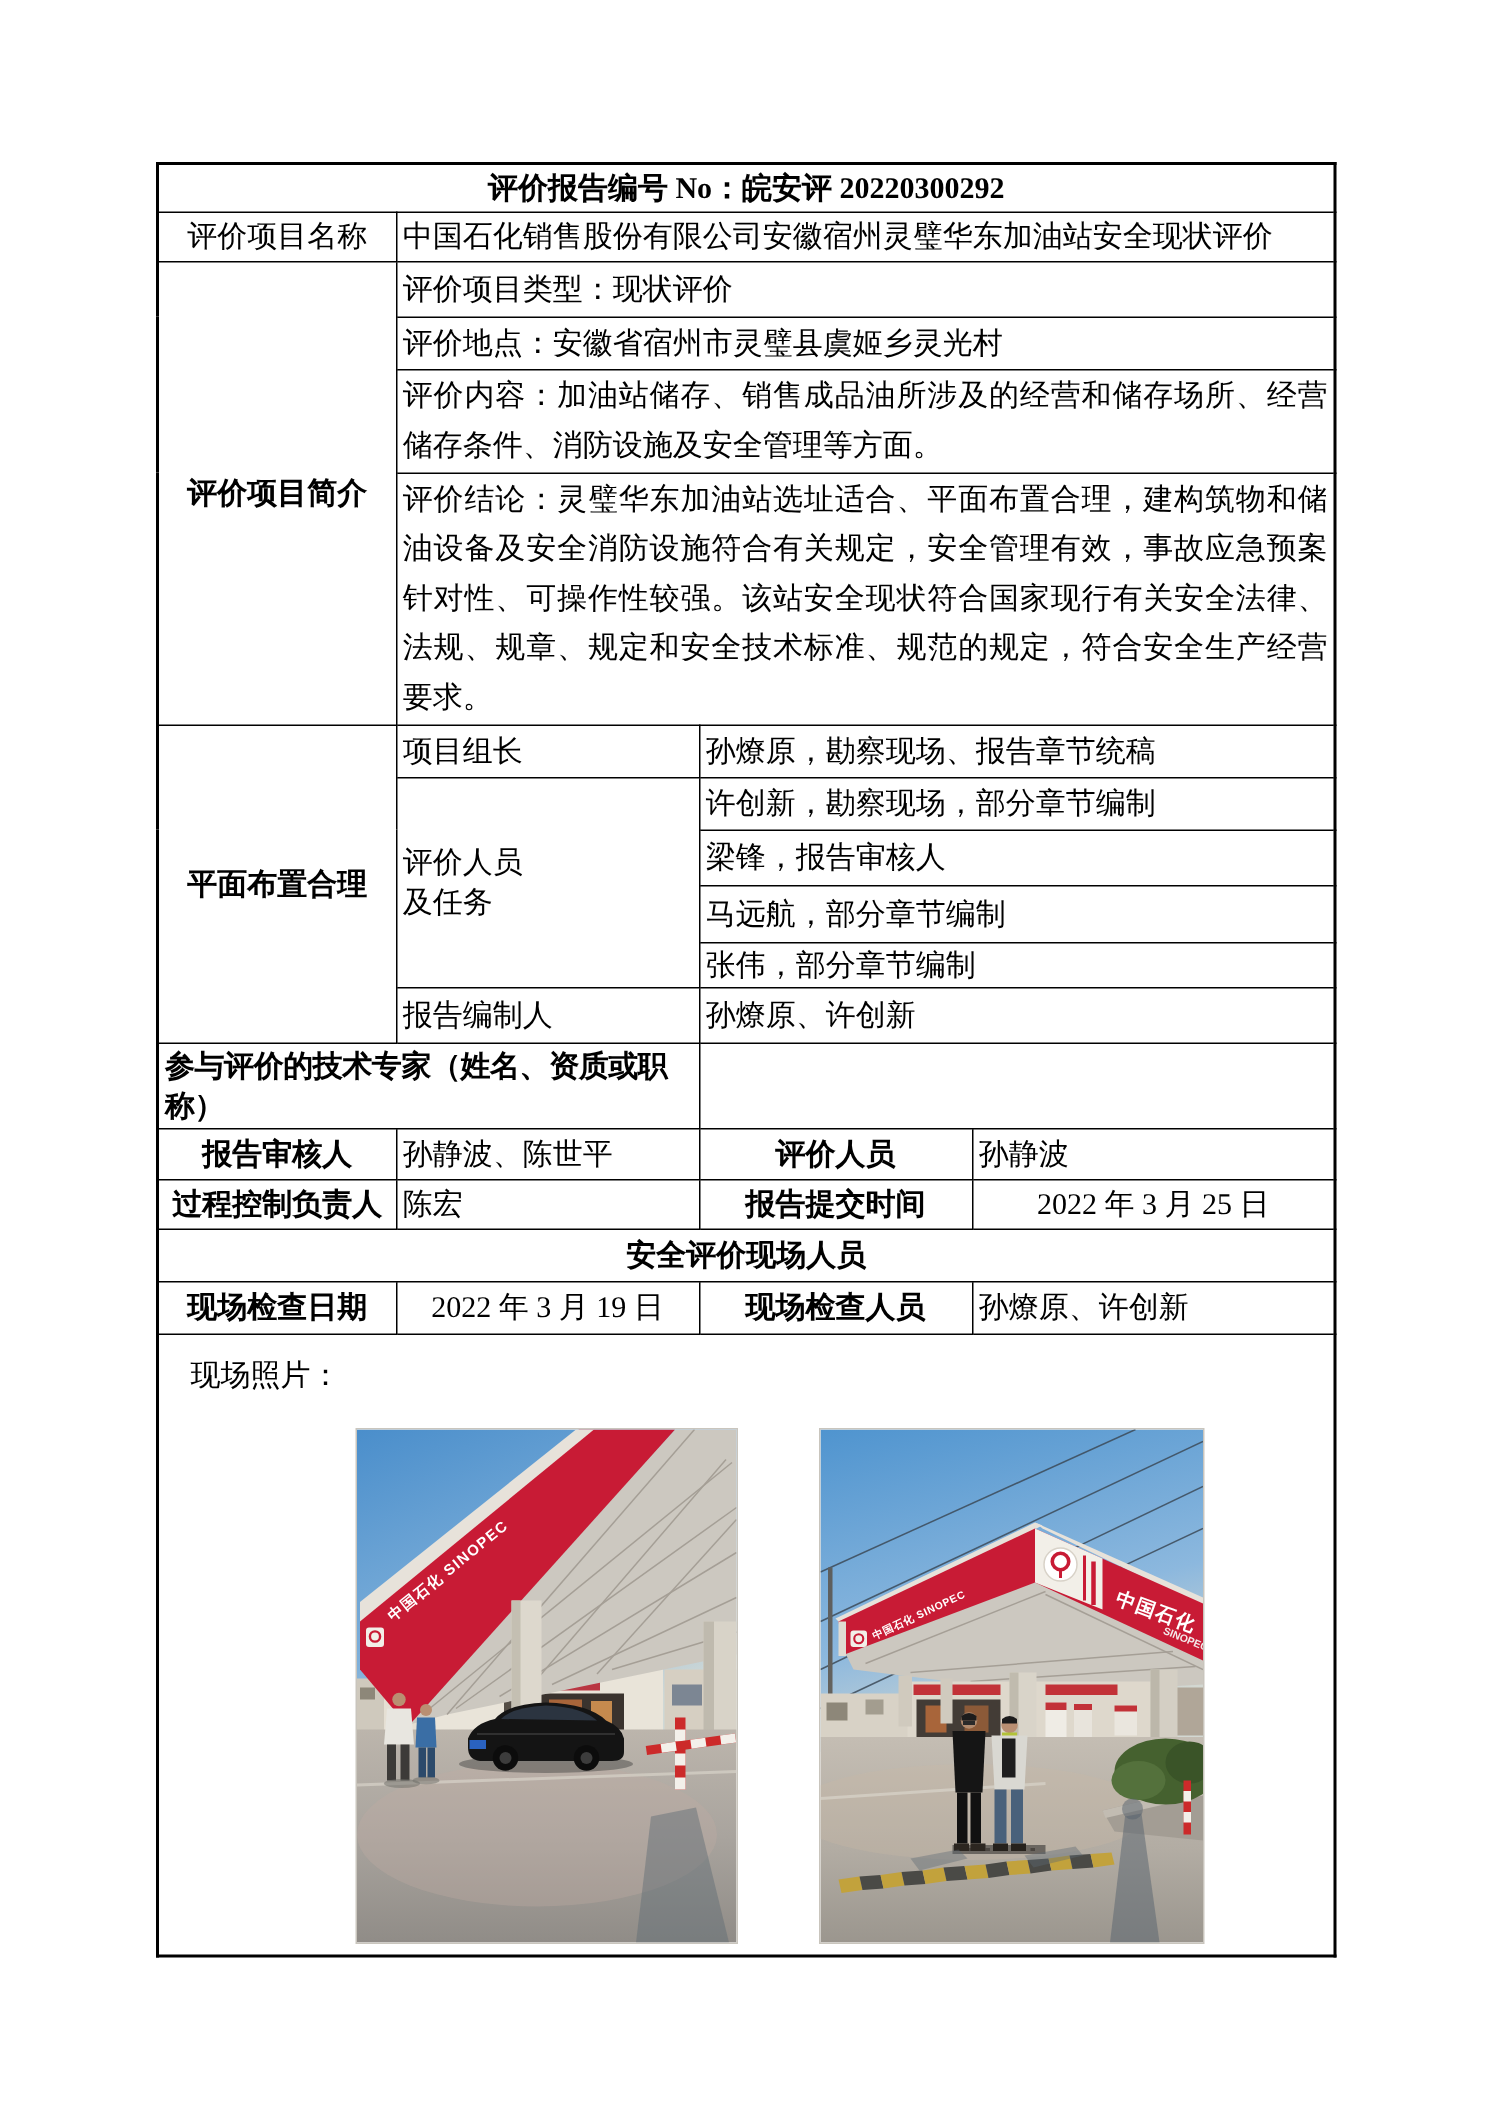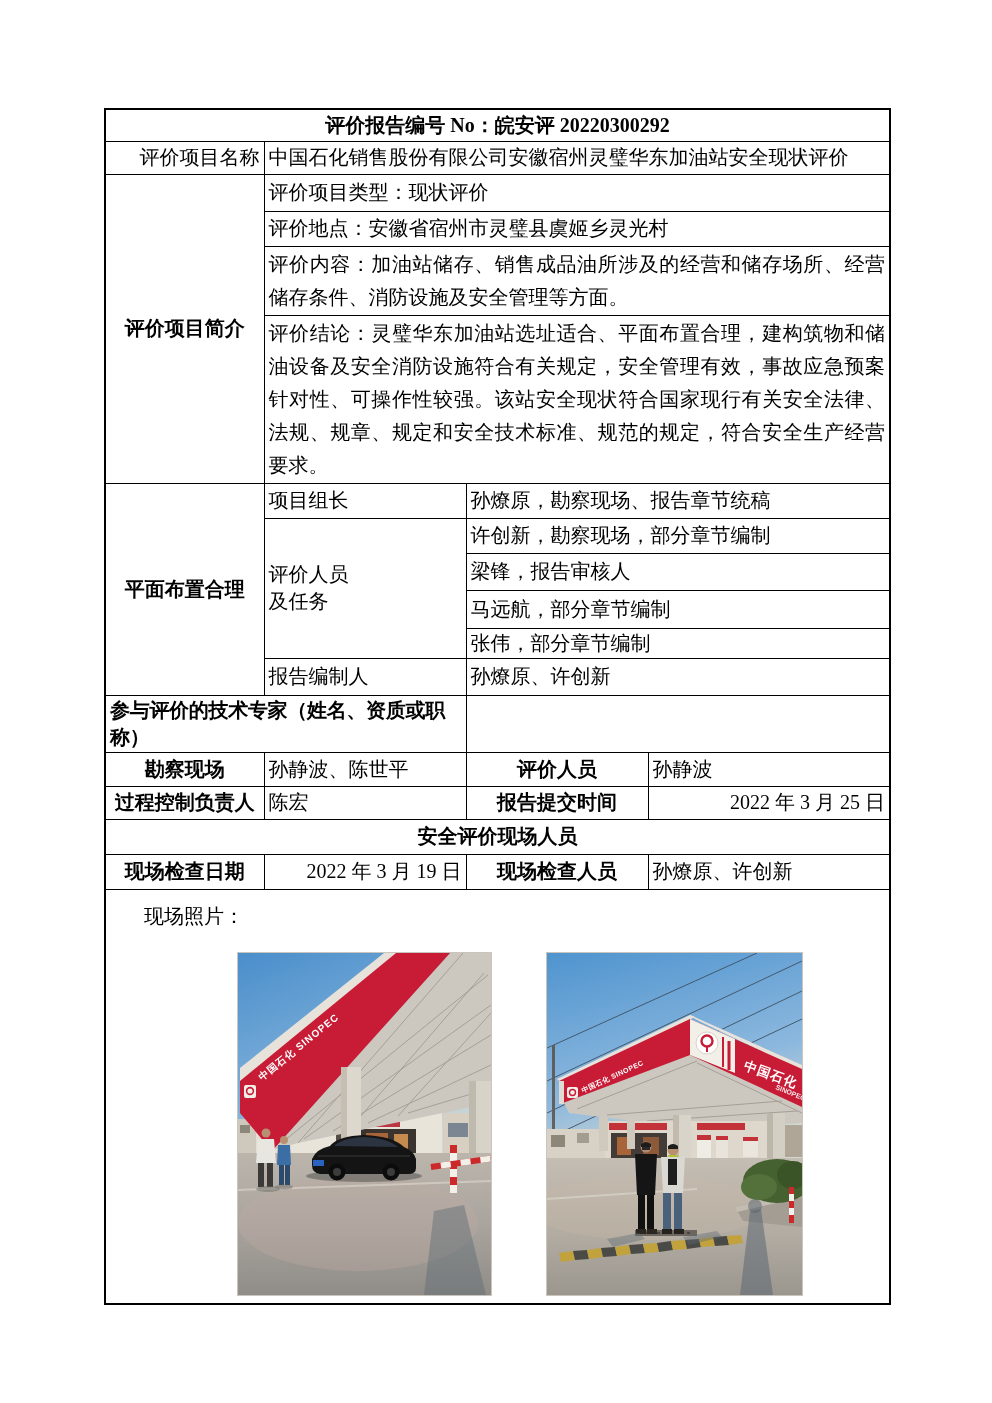--- a/index.html
+++ b/index.html
@@ -5,27 +5,27 @@
   html,body{margin:0;padding:0;background:#fff;}
   #page{position:relative;width:992px;height:1403px;background:#ffffff;overflow:hidden;
         font-family:"Liberation Serif","DejaVu Serif",serif;color:#000;}
   table.rep{position:absolute;left:104px;top:108px;width:785px;border-collapse:collapse;
         table-layout:fixed;border:2px solid #000;}
   table.rep td{border:1px solid #000;font-size:20px;vertical-align:middle;
         padding:1px 4px;overflow:hidden;}
   td.b{font-weight:bold;text-align:center;padding:1px 2px;}
   td.bl{font-weight:bold;text-align:left;}
   td.v{text-align:left;padding-left:6px;}
-  td.c{text-align:right;}
+  td.c{text-align:center;}
   td.just{text-align:justify;line-height:33px;padding:3px 5px 3px 6px;}
   td.ttl{font-weight:bold;text-align:center;font-size:21px;}
   .pre{white-space:pre-line;}
   .experts{font-size:18.5px;letter-spacing:-0.3px;}
   .photocell{position:relative;padding:0 !important;vertical-align:top !important;}
-  .photo-label{position:absolute;left:21px;top:13px;font-size:20px;margin-left:17px;}
+  .photo-label{position:absolute;left:21px;top:13px;font-size:20px;}
   .ph{position:absolute;border:1px solid #c9c5bd;}
   .ph svg{display:block;}
 </style>
 </head>
 <body>
 
 <div id="page">
   <table class="rep">
     <colgroup>
         <col style="width:159px">
@@ -81,21 +81,21 @@
       <td class="v">报告编制人</td>
       <td class="v" colspan="2">孙燎原、许创新</td>
     </tr>
 
     <tr style="height:33px">
       <td class="bl experts" colspan="2">参与评价的技术专家（姓名、资质或职称）</td>
       <td class="v" colspan="2"></td>
     </tr>
 
     <tr style="height:34px">
-      <td class="b">勘察现场</td>
+      <td class="b">报告审核人</td>
       <td class="v">孙静波、陈世平</td>
       <td class="b">评价人员</td>
       <td class="v">孙静波</td>
     </tr>
     <tr style="height:33px">
       <td class="b">过程控制负责人</td>
       <td class="v">陈宏</td>
       <td class="b">报告提交时间</td>
       <td class="c">2022 年 3 月 25 日</td>
     </tr>

